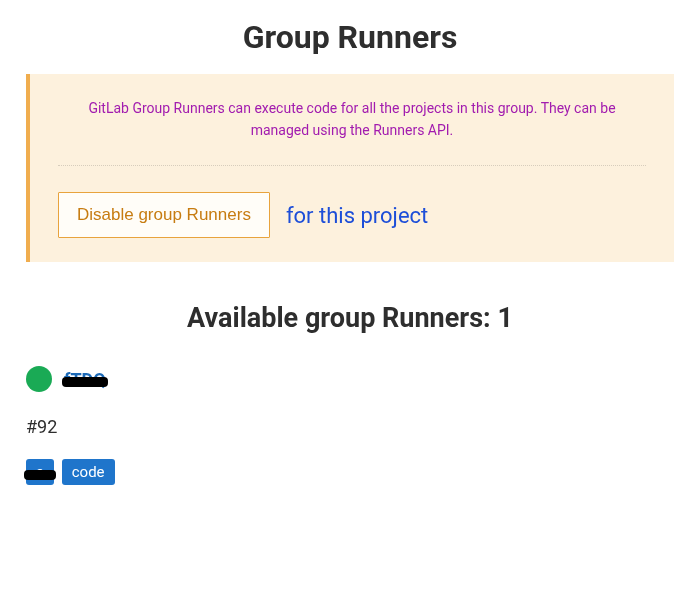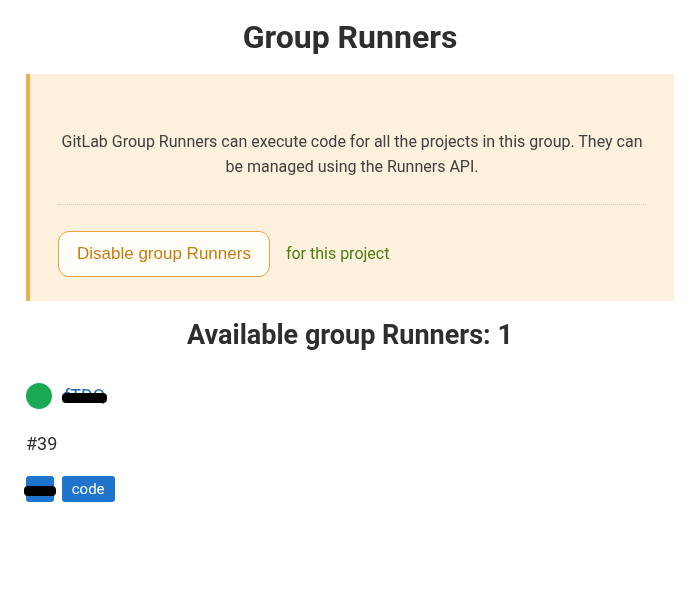--- a/index.html
+++ b/index.html
@@ -20,63 +20,63 @@
       font-weight: 700;
       margin-bottom: 18px;
       color: #2e2e2e;
     }
     .info-panel {
       background: #fdf1dd;
       border-left: 4px solid #f0ad4e;
       padding: 24px 28px 24px 28px;
     }
     .info-text {
-      font-size: 16px;
+      font-size: 14px;
       line-height: 1.55;
-      color: #404040;
-      margin-top: 32px;
+      color: #a21caf;
     }
     .panel-divider {
       margin-top: 24px;
       margin-bottom: 26px;
       border: none;
       border-top: 1px dotted rgba(0,0,0,0.15);
     }
     .panel-actions {
       display: flex;
       align-items: center;
       gap: 16px;
     }
     .btn-outline-warn {
       background: #fffdf8;
       border: 1px solid #e8a33d;
       color: #c77c11;
       font-size: 17px;
       padding: 12px 18px;
-      border-radius: 11px;
+      border-radius: 1px;
       cursor: pointer;
     }
     .suffix-text {
-      font-size: 16px;
-      color: #4d7c0f;
+      font-size: 22px;
+      color: #1d4ed8;
     }
     h2.section-title {
       font-size: 27px;
       font-weight: 700;
-      margin-top: 18px;
+      margin-top: 40px;
       color: #2e2e2e;
     }
     .runner-block {
       margin-top: 32px;
     }
     .runner-head {
       display: flex;
       align-items: center;
       gap: 12px;
       margin-bottom: 24px;
+      font-weight: bold;
     }
     .status-dot {
       width: 26px;
       height: 26px;
       border-radius: 50%;
       display: inline-block;
     }
     .status-online {
       background: #1aaa55;
     }
@@ -143,20 +143,20 @@
 
 <div class="runner-block">
   <div class="runner-head">
     <span class="status-dot status-online"></span>
     <a href="#">
       <span class="runner-token redact">fTDQ</span>
     </a>
   </div>
 
   <div class="runner-desc-row">
-    <span class="runner-id">#39</span>
+    <span class="runner-id">#92</span>
   </div>
 
   <div class="tags">
     <span class="tag redact">s</span>
     <span class="tag">code</span>
   </div>
 </div>
 
 </body></html>

